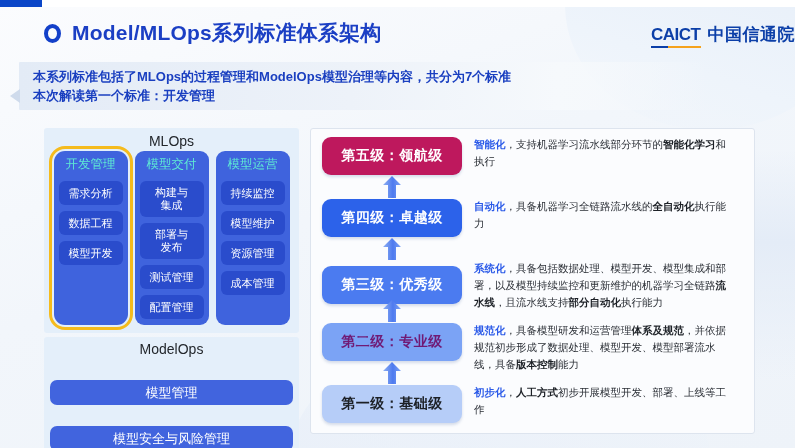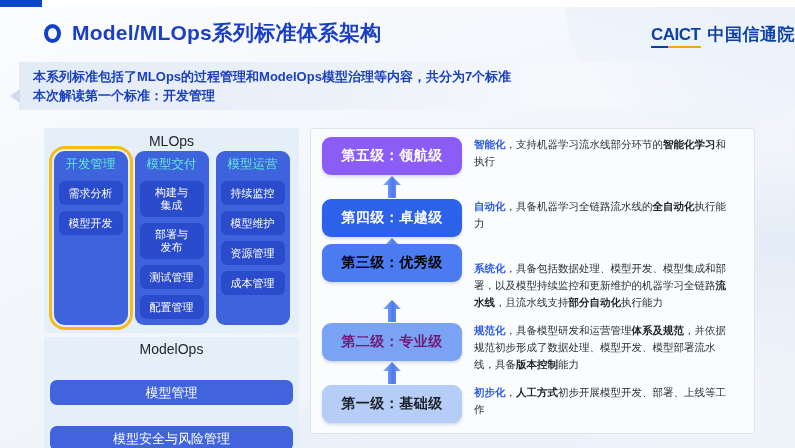--- a/index.html
+++ b/index.html
@@ -320,20 +320,21 @@
     </div>
   </div>
 
   <div class="left-panel">
     <div class="mlops-block">
       <div class="block-heading">MLOps</div>
       <div class="cols" id="mlops-columns">
           <div class="col highlight">
             <div class="col-title">开发管理</div>
             <div class="chip">需求分析</div>
+            <div class="chip">数据工程</div>
             <div class="chip">模型开发</div>
             <div style="height: 9px;"></div>
           </div>
           <div class="col">
             <div class="col-title">模型交付</div>
             <div class="chip tall">
               <span>
                 <span class="two-line">构建与</span>
                 <span class="two-line">集成</span>
               </span>
@@ -362,21 +363,21 @@
           <div class="bar">模型管理</div>
           <div class="bar">模型安全与风险管理</div>
           <div class="bar">组织结构</div>
         </div>
     </div>
 
   </div>
 
   <div class="right-panel">
     <div class="levels" id="levels">
-        <div class="level-box" style="top: 0px; background: #8b5cf6; color: rgb(255, 255, 255);">第五级：领航级</div>
+        <div class="level-box" style="top: 0px; background: #be185d; color: rgb(255, 255, 255);">第五级：领航级</div>
         <div class="arrow-up" style="top: 39px;">
           <svg width="18" height="22" viewBox="0 0 18 22">
             <defs>
               <linearGradient id="ag0" x1="0" y1="0" x2="1" y2="0">
                 <stop offset="0%" stop-color="#8fb0f2"></stop>
                 <stop offset="55%" stop-color="#4e7aef"></stop>
                 <stop offset="100%" stop-color="#7ea3f3"></stop>
               </linearGradient>
             </defs>
             <path d="M9 0 L18 9 L13 9 L13 22 L5 22 L5 9 L0 9 Z" fill="url(#ag0)"></path>
@@ -388,21 +389,21 @@
             <defs>
               <linearGradient id="ag1" x1="0" y1="0" x2="1" y2="0">
                 <stop offset="0%" stop-color="#8fb0f2"></stop>
                 <stop offset="55%" stop-color="#4e7aef"></stop>
                 <stop offset="100%" stop-color="#7ea3f3"></stop>
               </linearGradient>
             </defs>
             <path d="M9 0 L18 9 L13 9 L13 22 L5 22 L5 9 L0 9 Z" fill="url(#ag1)"></path>
           </svg>
         </div>
-        <div class="level-box" style="top: 107px; background: rgb(75, 123, 240); color: #000000;">第三级：优秀级</div>
+        <div class="level-box" style="top: 129px; background: rgb(75, 123, 240); color: #ffffff;">第三级：优秀级</div>
         <div class="arrow-up" style="top: 163px;">
           <svg width="18" height="22" viewBox="0 0 18 22">
             <defs>
               <linearGradient id="ag2" x1="0" y1="0" x2="1" y2="0">
                 <stop offset="0%" stop-color="#8fb0f2"></stop>
                 <stop offset="55%" stop-color="#4e7aef"></stop>
                 <stop offset="100%" stop-color="#7ea3f3"></stop>
               </linearGradient>
             </defs>
             <path d="M9 0 L18 9 L13 9 L13 22 L5 22 L5 9 L0 9 Z" fill="url(#ag2)"></path>

